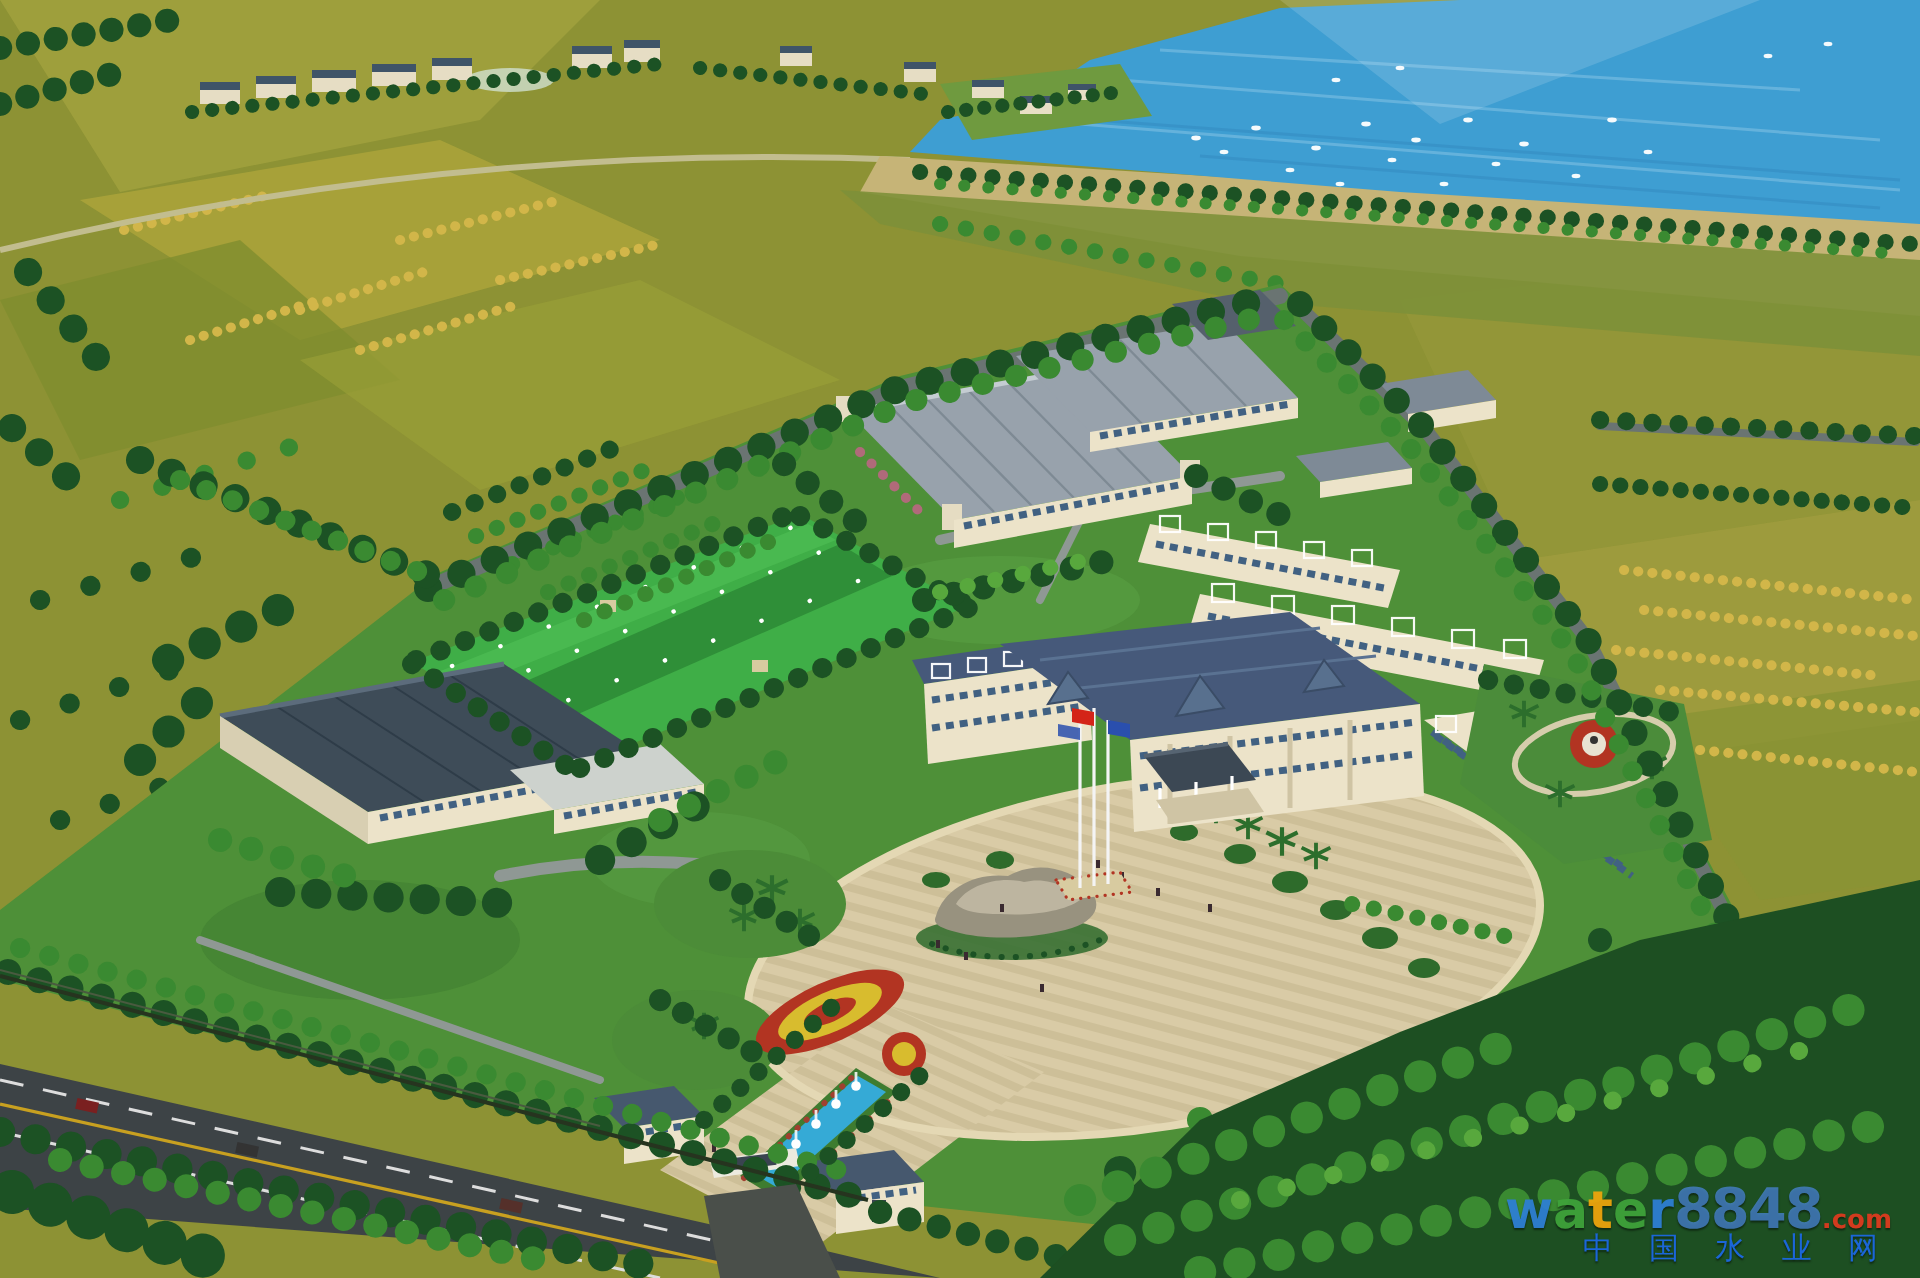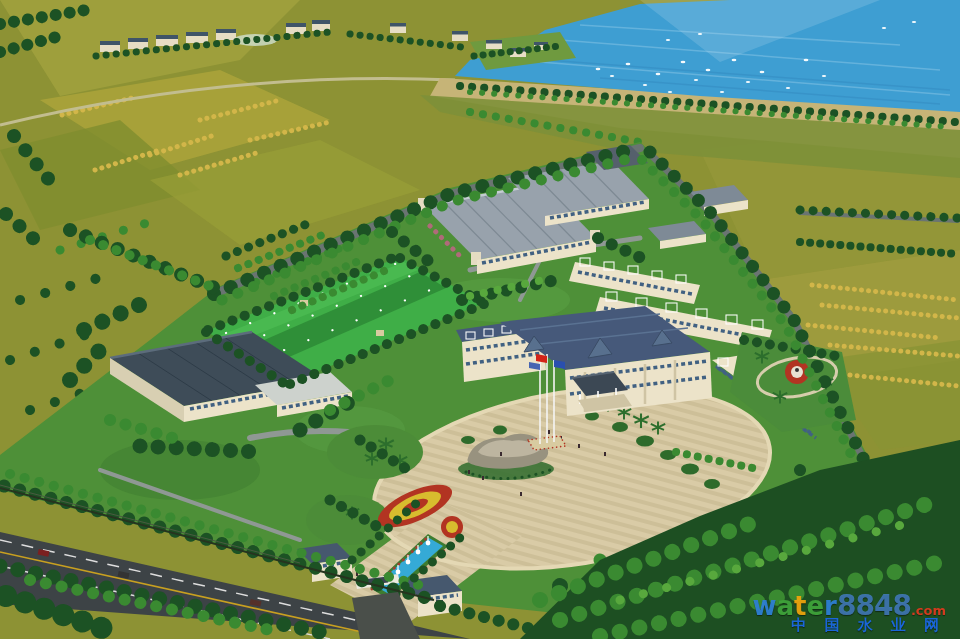--- a/index.html
+++ b/index.html
@@ -18,21 +18,21 @@
   .walld{fill:#d8cfb2}
   
   .watermark{position:absolute;right:14px;bottom:6px;text-align:right;line-height:1.04;user-select:none}
   .wm-company{font-size:16px;font-weight:bold;color:#fff;letter-spacing:1.5px;
     text-shadow:0 1px 2px rgba(0,0,0,.85),0 0 3px rgba(0,0,0,.6)}
   .wm-brand{margin-top:-13px;font-weight:bold;font-size:26px;font-family:"DejaVu Sans",sans-serif;opacity:.93}
   .wm-brand span{text-shadow:0 1px 1px rgba(0,0,0,.5)}
   .wl0{color:#2e7fd6}.wl1{color:#3fa33a}.wl2{color:#f0a50c}.wl3{color:#3fa33a}.wl4{color:#2e7fd6}
   .wm-num{color:rgba(74,134,216,.8);font-size:28px;letter-spacing:-1px}
   .wm-suffix{color:#e03a1e;font-size:13px;font-weight:bold}
-  .wm-portal{margin-top:-3px;font-size:15px;font-weight:bold;color:#1b66d8;letter-spacing:7px;
+  .wm-portal{margin-top:-3px;font-size:15px;font-weight:normal;color:#1b66d8;letter-spacing:7px;
     text-shadow:0 1px 1px rgba(0,0,0,.5)}
 </style>
 </head>
 <body>
 
 <div class="stage">
 <svg width="960" height="639" viewBox="0 0 960 639">
   <defs>
     <linearGradient id="fieldGrad" x1="0" y1="0" x2="1" y2="1">
       <stop offset="0" stop-color="#97973a"></stop>

